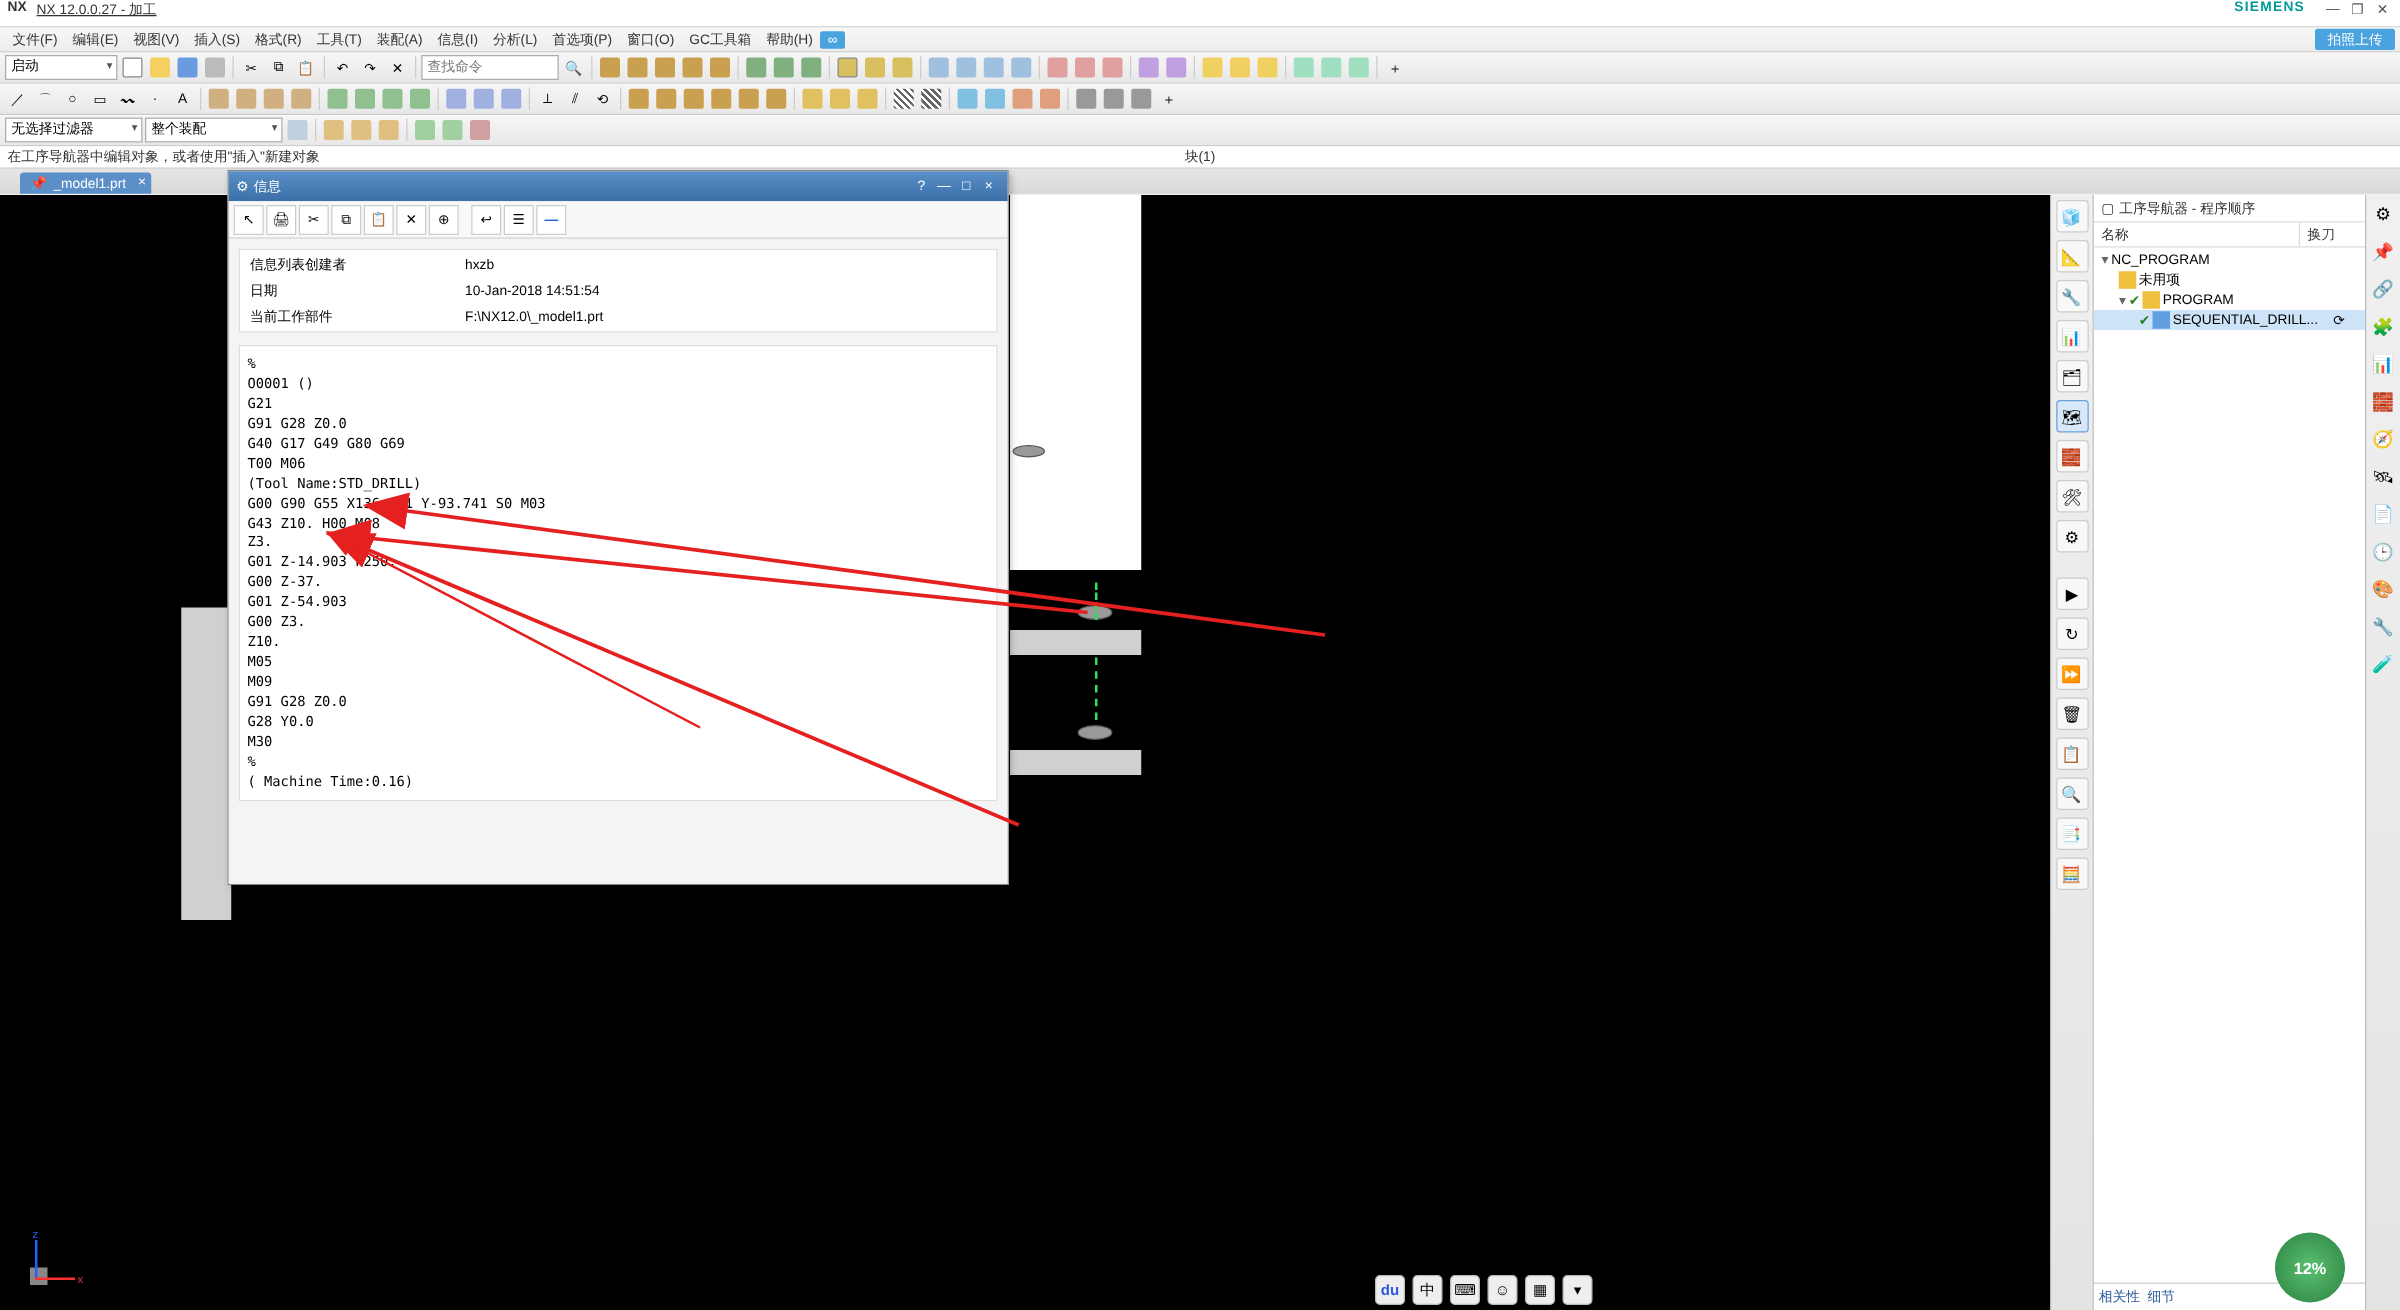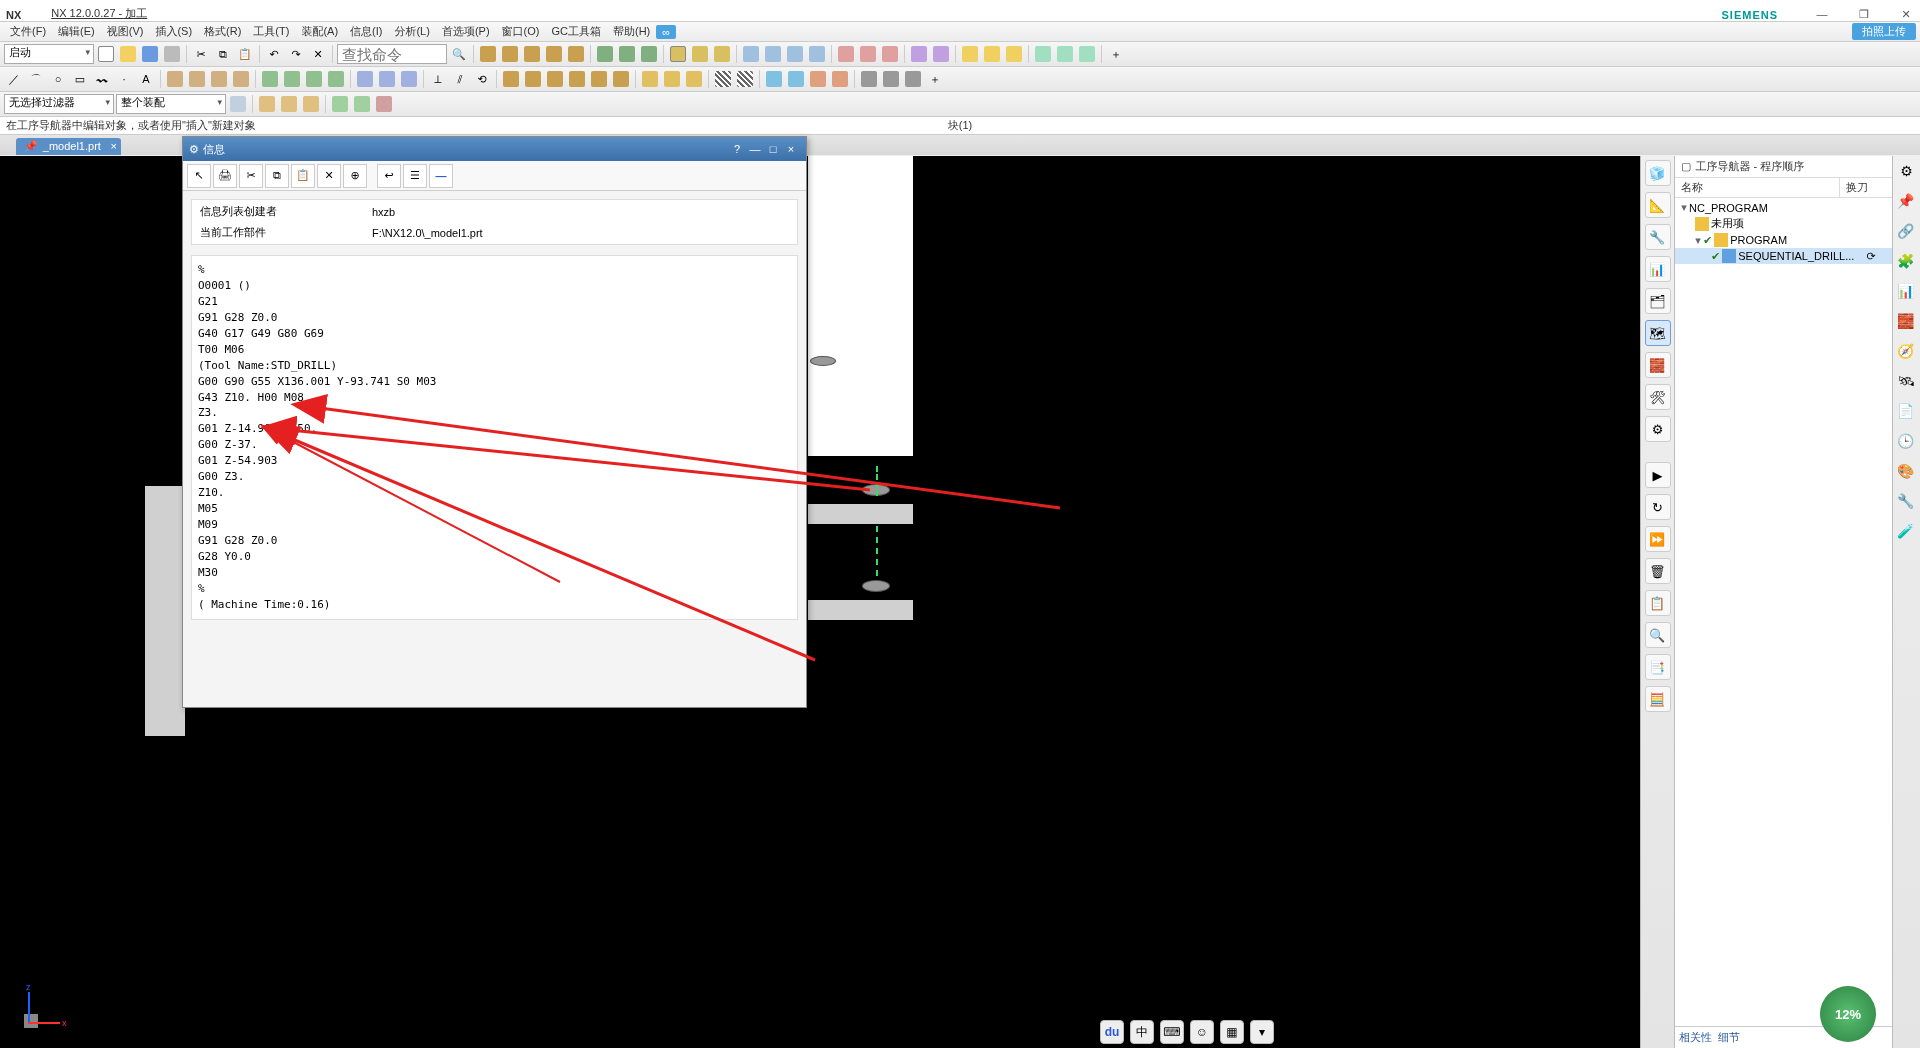--- a/index.html
+++ b/index.html
@@ -1,37 +1,37 @@
 <!DOCTYPE html>
 <html><head>
 <meta charset="utf-8">
 <style>
 * { box-sizing: border-box; margin: 0; padding: 0; }
 body { font-family: "Microsoft YaHei", Arial, sans-serif; font-size: 11px; background: #f0f0f0; overflow: hidden; width: 1920px; height: 1048px; position: relative; }
 
 
-.titlebar { height: 22px; background: #fff; display: flex; align-items: flex-end; padding: 0 6px; border-bottom: 1px solid #ccc; gap: 22px; }
+.titlebar { height: 22px; background: #fff; display: flex; align-items: flex-start; padding: 0 6px; border-bottom: 1px solid #ccc; }
 .titlebar .nx-logo { font-weight: bold; color: #333; margin-right: 8px; }
 .titlebar .title-text { color: #333; flex: 1; text-decoration: underline; }
 .titlebar .siemens { color: #009999; font-weight: bold; letter-spacing: 1px; margin-right: 10px; }
 .titlebar .winbtn { width: 16px; height: 14px; margin-left: 4px; display: inline-flex; align-items: center; justify-content: center; color: #555; cursor: pointer; }
 
 
 .menubar { height: 20px; background: linear-gradient(#f8f8f8,#ececec); border-bottom: 1px solid #ccc; display: flex; align-items: center; padding: 0 4px; }
 .menubar span { padding: 2px 6px; cursor: pointer; color: #333; }
 .menubar .upload-btn { margin-left: auto; background: #4aa3df; color: #fff; padding: 1px 10px; border-radius: 2px; }
 .menubar .upload-icon { background: #4aa3df; color: #fff; padding: 1px 6px; border-radius: 2px; margin-right: 2px; }
 
 
 .toolbar { background: linear-gradient(#f6f6f6,#e8e8e8); border-bottom: 1px solid #ccc; padding: 2px 4px; display: flex; align-items: center; gap: 2px; flex-wrap: nowrap; overflow: hidden; }
 .tb-btn { width: 20px; height: 20px; display: inline-flex; align-items: center; justify-content: center; border: 1px solid transparent; border-radius: 2px; cursor: pointer; }
 .tb-sep { width: 1px; height: 18px; background: #ccc; margin: 0 2px; }
 .tb-combo { height: 20px; border: 1px solid #aaa; background: #fff; padding: 0 18px 0 4px; font-size: 11px; position: relative; min-width: 90px; }
 .tb-combo::after { content: "▾"; position: absolute; right: 3px; top: 2px; font-size: 9px; color: #555; }
-.tb-input { height: 20px; border: 1px solid #aaa; background: #fff; padding: 0 4px; font-size: 15px; width: 110px; }
+.tb-input { height: 20px; border: 1px solid #aaa; background: #fff; padding: 0 4px; font-size: 11px; width: 110px; }
 
 
 .msgbar { height: 18px; background: #fff; border-bottom: 1px solid #ccc; display: flex; align-items: center; padding: 0 6px; color: #333; position: relative; }
 .msgbar .center-lbl { position: absolute; left: 50%; transform: translateX(-50%); }
 
 
 .tabbar { height: 20px; background: linear-gradient(#e6e6e6,#d8d8d8); display: flex; align-items: flex-end; padding-left: 16px; }
 .tabbar .tab { background: #5a8fc7; color: #fff; padding: 2px 20px 2px 8px; border-radius: 3px 3px 0 0; position: relative; font-size: 11px; }
 .tabbar .tab .x { position: absolute; right: 4px; top: 2px; cursor: pointer; }
 .tabbar .tab .pin { margin-right: 2px; }
@@ -529,20 +529,24 @@
     <span class="dtb" style="color:#2060d0;font-weight:bold">—</span>
   </div>
   <div class="dlg-body">
     <table class="info-table">
       <tbody>
           <tr>
             <td>信息列表创建者</td>
             <td>hxzb</td>
           </tr>
       <tr>
+            <td>日期</td>
+            <td>10-Jan-2018 14:51:54</td>
+          </tr>
+      <tr>
             <td>当前工作部件</td>
             <td>F:\NX12.0\_model1.prt</td>
           </tr>
     </tbody>
       </table>
     <div class="code-block">%
 O0001 ()
 G21
 G91 G28 Z0.0
 G40 G17 G49 G80 G69

